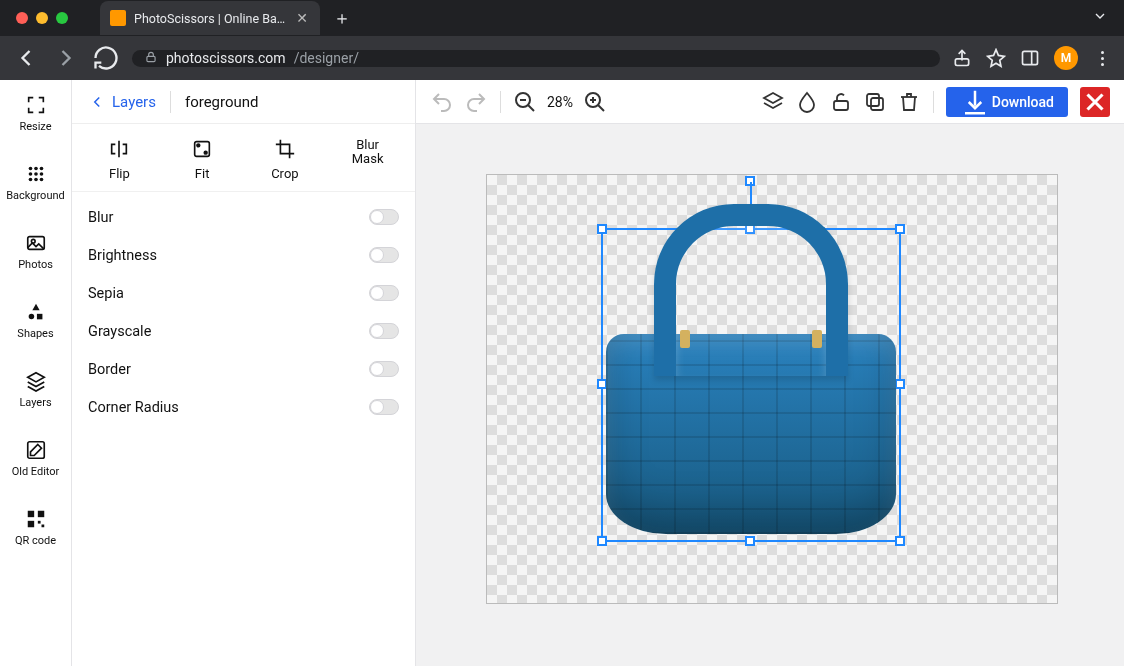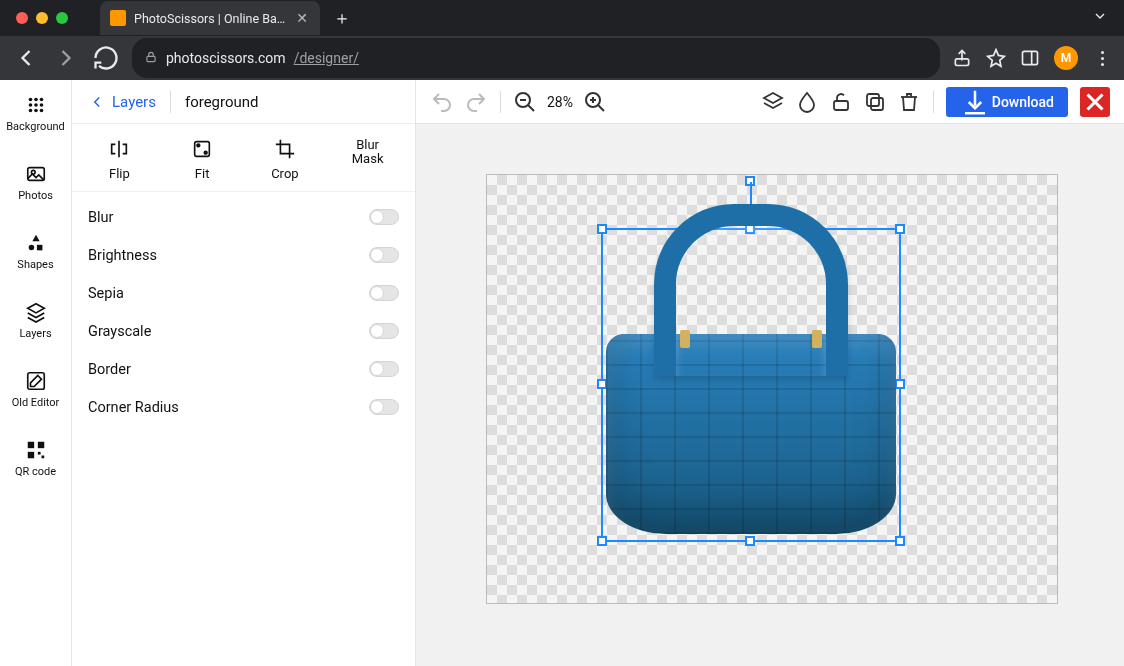--- a/index.html
+++ b/index.html
@@ -16,24 +16,24 @@
   .browser-tab { display: flex; align-items: center; gap: 8px; background: #35363a; height: 34px; padding: 0 10px; border-radius: 8px 8px 0 0; max-width: 220px; font-size: 12.5px; }
   .browser-tab .favicon { width: 16px; height: 16px; background: #ff9800; border-radius: 2px; flex: none; }
   .browser-tab .tab-title { white-space: nowrap; overflow: hidden; text-overflow: ellipsis; color: #e8eaed; }
   .browser-tab .tab-close { width: 16px; height: 16px; display: flex; align-items: center; justify-content: center; flex: none; color: #bbb; font-size: 14px; }
   .new-tab { width: 28px; height: 28px; display: flex; align-items: center; justify-content: center; color: #e8eaed; font-size: 18px; margin-left: 8px; border-radius: 50%; }
   .chrome-chevron { margin-left: auto; margin-right: 16px; color: #e8eaed; }
 
   .address-row { height: 44px; display: flex; align-items: center; padding: 0 12px; gap: 12px; background: #35363a; }
   .nav-btn { width: 28px; height: 28px; display: flex; align-items: center; justify-content: center; color: #9aa0a6; }
   .nav-btn.active { color: #e8eaed; }
-  .address-bar { flex: 1; height: 40px; background: #202124; border-radius: 15px; display: flex; align-items: center; padding: 0 12px; gap: 8px; font-size: 14px; }
+  .address-bar { flex: 1; height: 17px; background: #202124; border-radius: 15px; display: flex; align-items: center; padding: 0 12px; gap: 8px; font-size: 14px; }
   .lock-icon { color: #9aa0a6; }
   .url-host { color: #e8eaed; }
-  .url-path { color: #9aa0a6; text-decoration: underline; }
+  .url-path { color: #9aa0a6; }
   .right-icons { display: flex; align-items: center; gap: 14px; }
   .chrome-icon { width: 20px; height: 20px; display: flex; align-items: center; justify-content: center; color: #e8eaed; }
   .avatar { width: 24px; height: 24px; border-radius: 50%; background: #ff9800; color: #fff; display: flex; align-items: center; justify-content: center; font-size: 12px; font-weight: 600; }
   .kebab { display: flex; flex-direction: column; gap: 3px; }
   .kebab span { width: 3px; height: 3px; background: #e8eaed; border-radius: 50%; }
 
   
   .app { display: flex; height: 586px; background: #fff; }
   .left-rail { width: 72px; border-right: 1px solid #e4e4e7; display: flex; flex-direction: column; align-items: center; padding-top: 8px; gap: 18px; }
   .rail-item { display: flex; flex-direction: column; align-items: center; gap: 4px; width: 100%; padding: 6px 0; cursor: pointer; }
@@ -183,20 +183,28 @@
       </div>
     </div>
   </div>
 </div>
 
 <div class="app">
 
   <div class="left-rail">
     <div class="rail-item">
       <div class="rail-icon">
+          <svg viewBox="0 0 24 24" fill="none" stroke="currentColor" stroke-width="1.8">
+            <path d="M4 9V4h5M20 9V4h-5M4 15v5h5M20 15v5h-5"></path>
+          </svg>
+        </div>
+      <span class="label">Resize</span>
+    </div>
+    <div class="rail-item">
+      <div class="rail-icon">
           <svg viewBox="0 0 24 24" fill="currentColor">
             <circle cx="6" cy="6" r="2"></circle>
             <circle cx="12" cy="6" r="2"></circle>
             <circle cx="18" cy="6" r="2"></circle>
             <circle cx="6" cy="12" r="2"></circle>
             <circle cx="12" cy="12" r="2"></circle>
             <circle cx="18" cy="12" r="2"></circle>
             <circle cx="6" cy="18" r="2"></circle>
             <circle cx="12" cy="18" r="2"></circle>
             <circle cx="18" cy="18" r="2"></circle>

